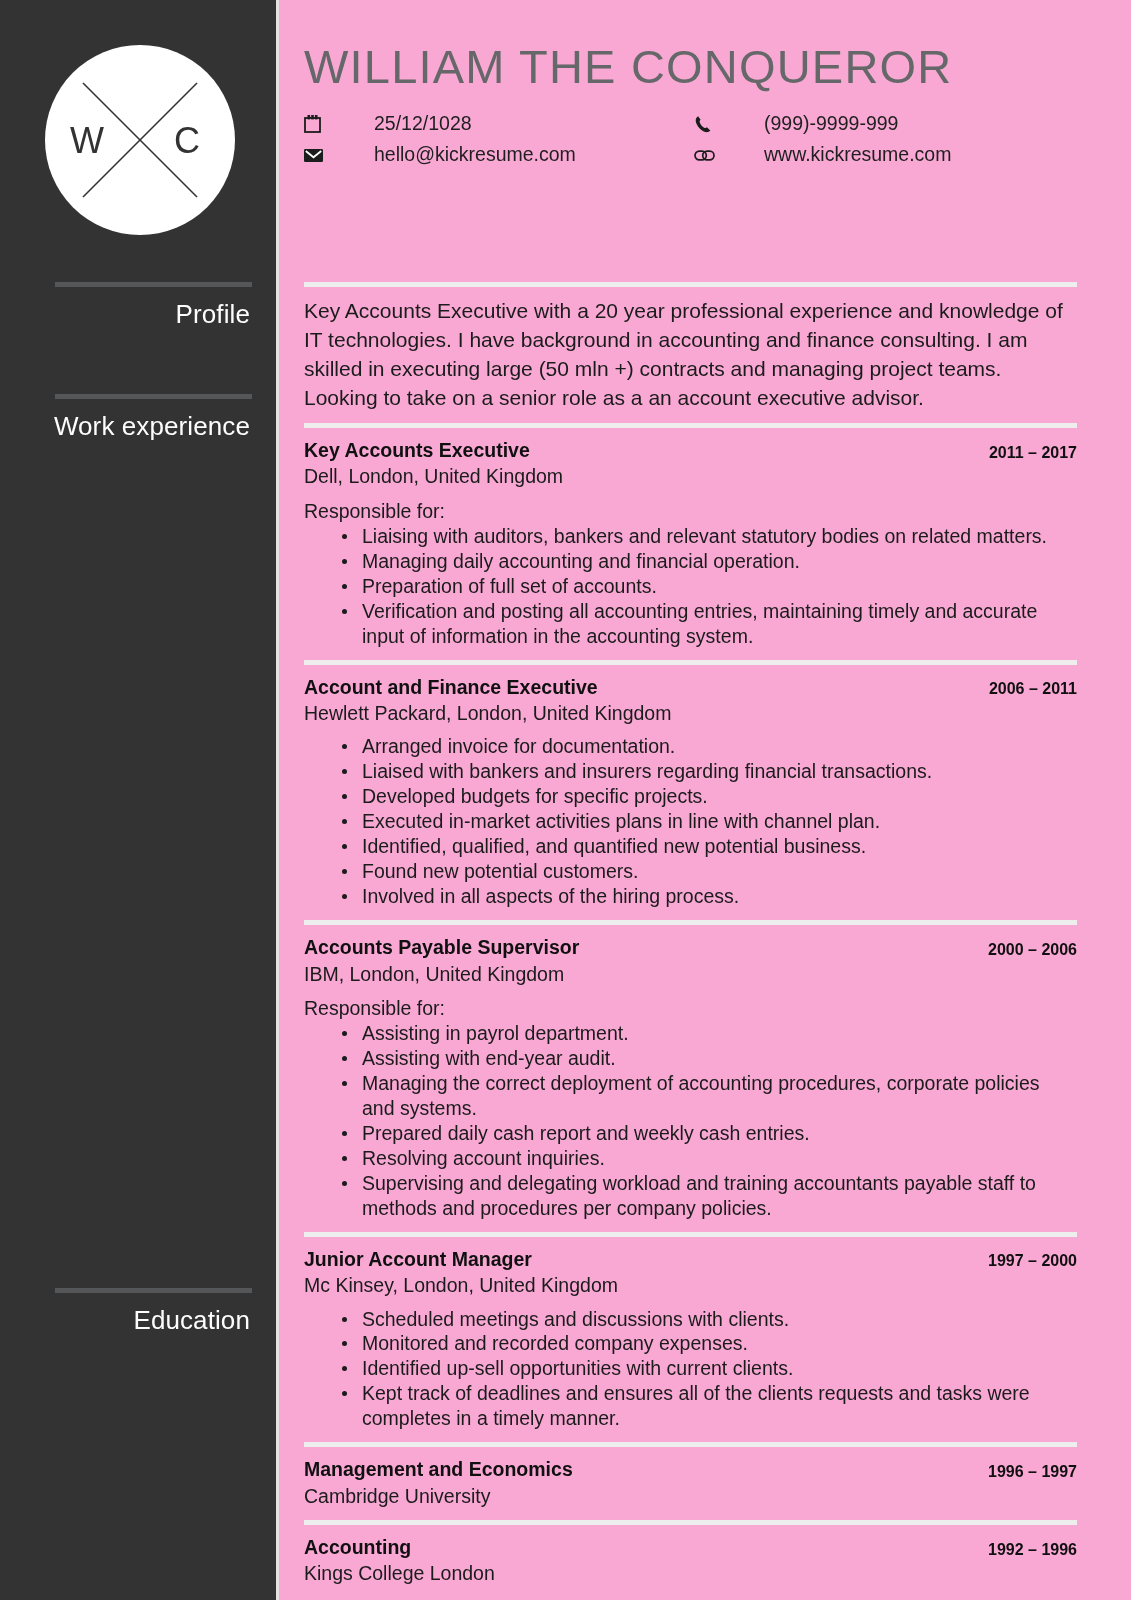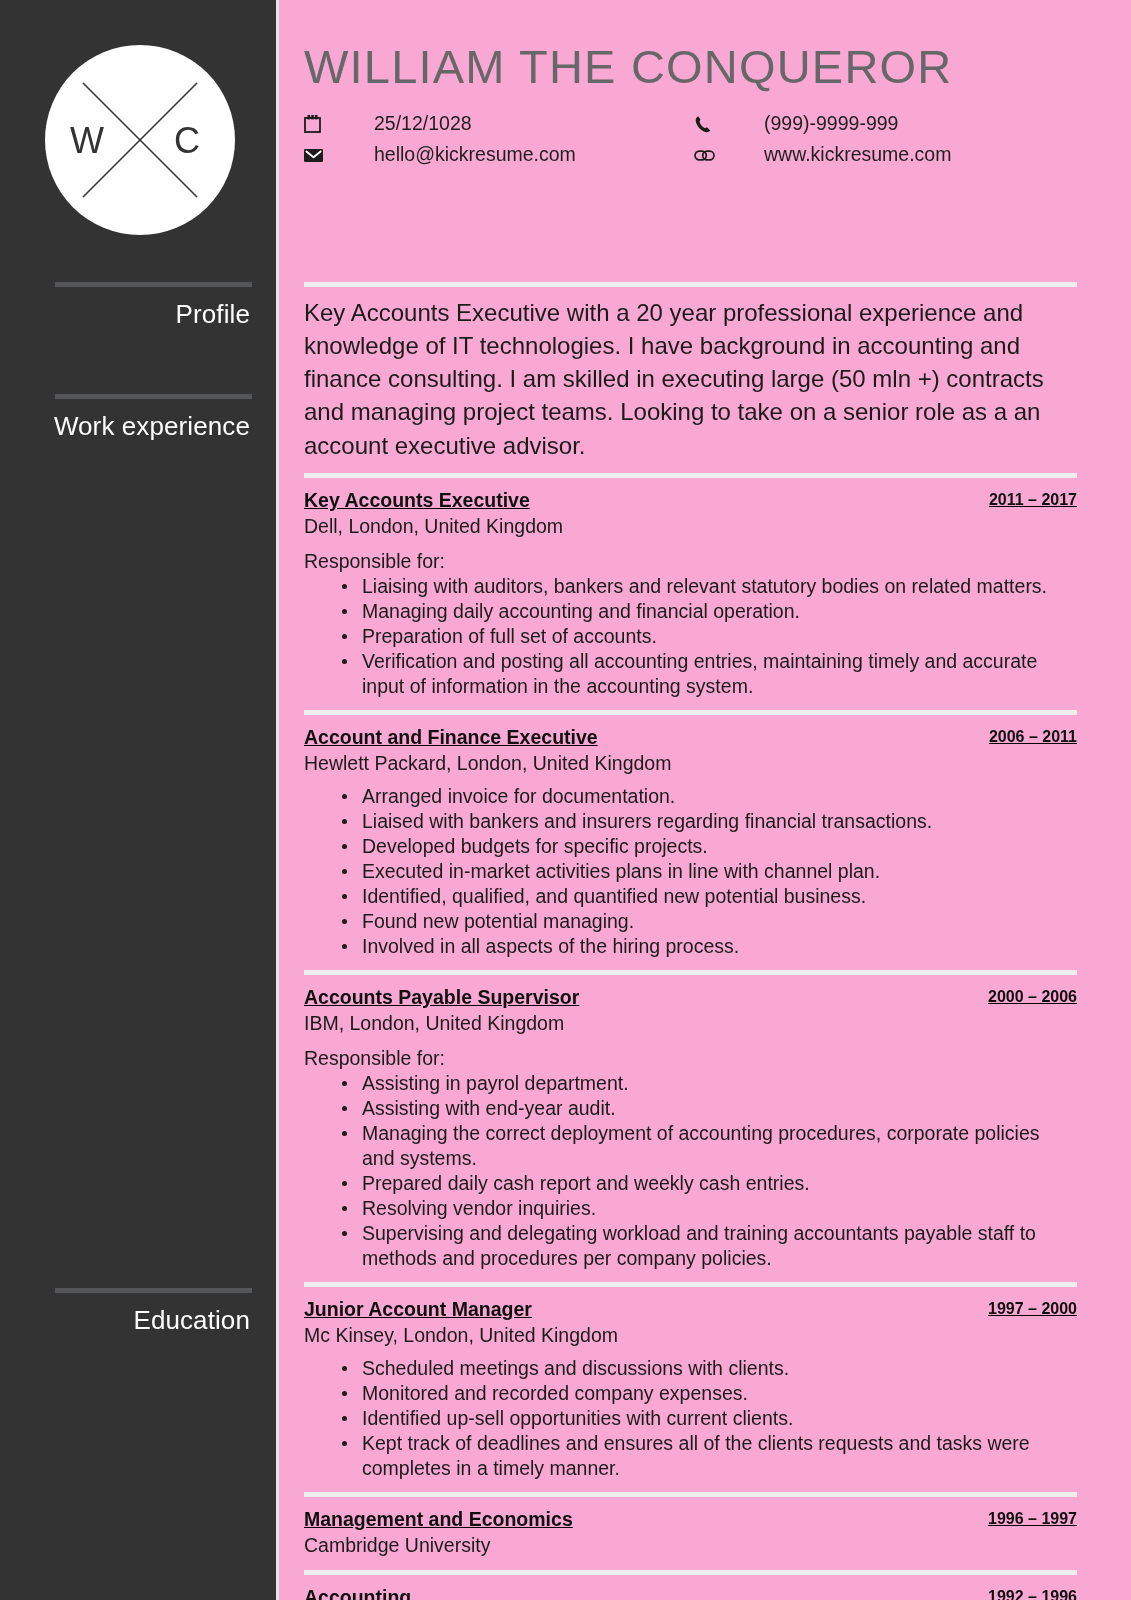--- a/index.html
+++ b/index.html
@@ -144,35 +144,34 @@
     font-family: "Liberation Sans", sans-serif;
   }
 
   .rule {
     height: 5px;
     background: #eeeeee;
     width: 100%;
   }
 
   .profile-text {
-    font-size: 24px;
+    font-size: 21px;
     color: #1b1b1b;
     line-height: 1.385;
     margin: 0;
     padding-top: 9px;
     padding-bottom: 11px;
     font-family: "Liberation Sans", sans-serif;
   }
 
   .entry { padding-top: 10px; padding-bottom: 11px; }
   .entry-head {
     display: flex;
     justify-content: space-between;
-    align-items: center;
-    text-decoration: underline;
+    align-items: flex-end;
   }
   .entry-title {
     font-size: 19.5px;
     font-weight: bold;
     color: #101010;
     line-height: 1.3;
     font-family: "Liberation Sans", sans-serif;
   }
   .entry-date {
     font-size: 16px;
@@ -342,39 +341,39 @@
           <span class="entry-title">Account and Finance Executive</span>
           <span class="entry-date">2006 – 2011</span>
         </div>
         <div class="entry-org">Hewlett Packard, London, United Kingdom</div>
         <ul class="bullets spaced">
           <li>Arranged invoice for documentation.</li>
           <li>Liaised with bankers and insurers regarding financial transactions.</li>
           <li>Developed budgets for specific projects.</li>
           <li>Executed in-market activities plans in line with channel plan.</li>
           <li>Identified, qualified, and quantified new potential business.</li>
-          <li>Found new potential managing.</li>
+          <li>Found new potential customers.</li>
           <li>Involved in all aspects of the hiring process.</li>
         </ul>
       </div>
 
       <div class="rule"></div>
       <div class="entry">
         <div class="entry-head">
           <span class="entry-title">Accounts Payable Supervisor</span>
           <span class="entry-date">2000 – 2006</span>
         </div>
         <div class="entry-org">IBM, London, United Kingdom</div>
         <div class="entry-intro">Responsible for:</div>
         <ul class="bullets">
           <li>Assisting in payrol department.</li>
           <li>Assisting with end-year audit.</li>
           <li>Managing the correct deployment of accounting procedures, corporate policies and systems.</li>
           <li>Prepared daily cash report and weekly cash entries.</li>
-          <li>Resolving vendor inquiries.</li>
+          <li>Resolving account inquiries.</li>
           <li>Supervising and delegating workload and training accountants payable staff to methods and procedures per company policies.</li>
         </ul>
       </div>
 
       <div class="rule"></div>
       <div class="entry">
         <div class="entry-head">
           <span class="entry-title">Junior Account Manager</span>
           <span class="entry-date">1997 – 2000</span>
         </div>

